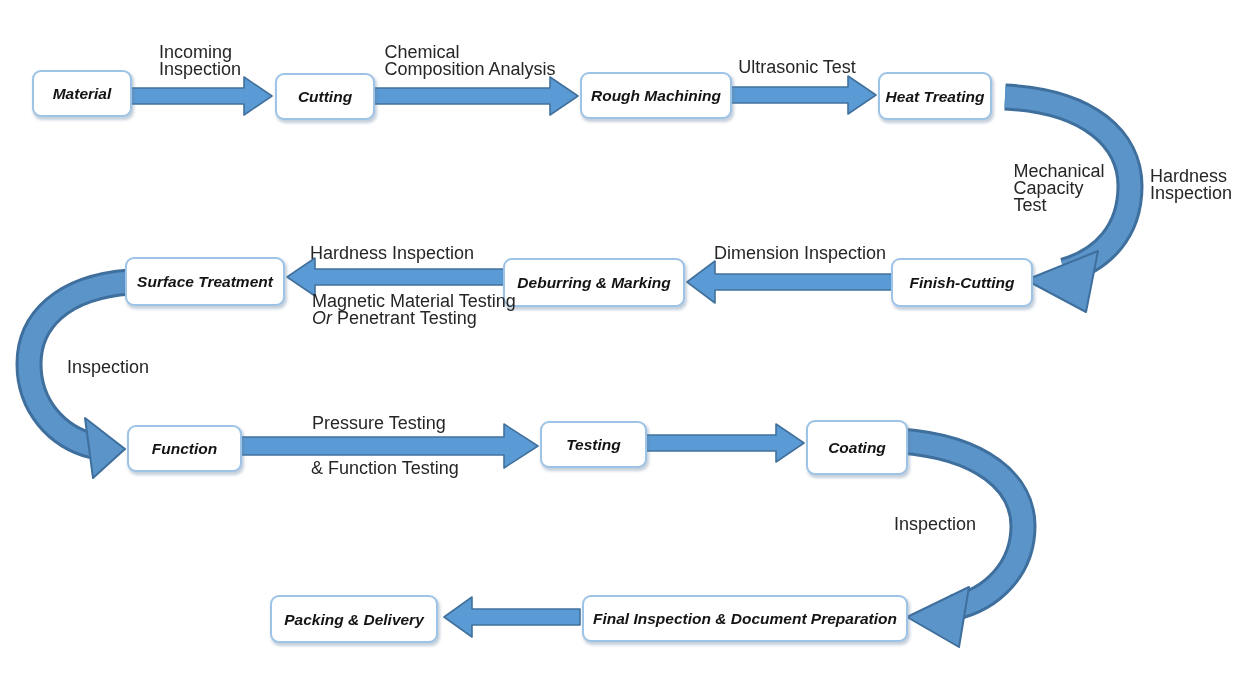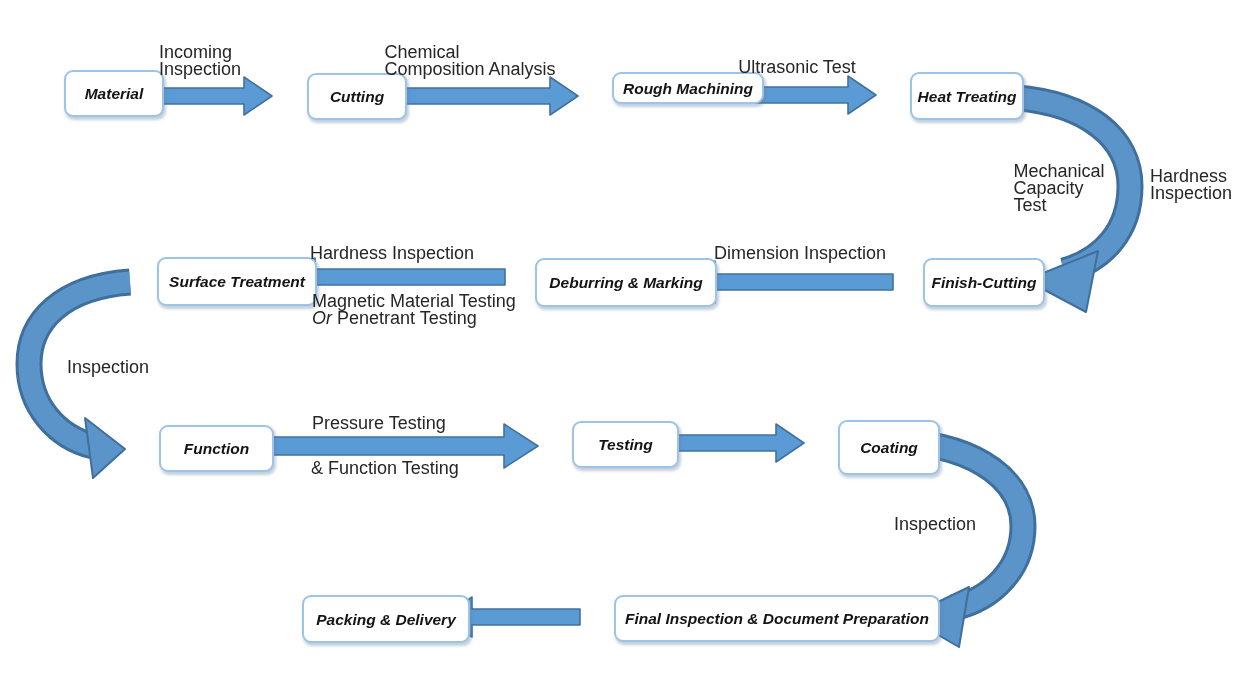--- a/index.html
+++ b/index.html
@@ -11,21 +11,21 @@
   .sarrow{fill:var(--arrow-fill,#5b9bd5);stroke:var(--arrow-outline,#41719c);stroke-width:1.6;stroke-linejoin:round;}
   .curve-outer{fill:none;stroke:var(--curve-outline,#3f6f9d);stroke-width:27;}
   .curve-inner{fill:none;stroke:var(--curve-fill,#5b94c9);stroke-width:21;}
   .curve-head{fill:var(--curve-fill,#5b94c9);stroke:var(--curve-outline,#3f6f9d);stroke-width:2;stroke-linejoin:round;}
   .node{
     position:absolute;background:var(--box-fill,#ffffff);
     border:2px solid var(--box-border,#9dc3e6);border-radius:9px;
     display:flex;align-items:center;justify-content:center;
     font-style:italic;font-weight:bold;font-size:15.5px;color:#141414;
     box-shadow:1.5px 2.5px 3px rgba(100,130,160,.38);
-    text-align:center;line-height:17px;padding:0 4px;box-sizing:border-box;margin-left:32px;
+    text-align:center;line-height:17px;padding:0 4px;box-sizing:border-box;
   }
   .lbl{
     position:absolute;font-size:18px;color:var(--text,#262626);
     white-space:pre-line;line-height:17px;
   }
   .lbl.center{transform:translateX(-50%);text-align:left;}
 </style>
 </head>
 <body>
 
@@ -54,27 +54,27 @@
     <path class="curve-inner" d="M 900 441 C 982 447 1023 483 1023 526 C 1023 568 993 599 953 608"></path>
     <polygon class="curve-head" points="907,617 969,587 959,647"></polygon>
   </svg>
 
   <div class="node" style="left:32px;top:70px;width:100px;height:47px">
       <span>Material</span>
     </div>
   <div class="node" style="left:275px;top:73px;width:100px;height:47px">
       <span>Cutting</span>
     </div>
-  <div class="node" style="left:580px;top:72px;width:152px;height:32px">
+  <div class="node" style="left:580px;top:72px;width:152px;height:47px">
       <span>Rough Machining</span>
     </div>
   <div class="node" style="left:878px;top:72px;width:114px;height:48px">
       <span>Heat Treating</span>
     </div>
-  <div class="node" style="left:891px;top:258px;width:122px;height:49px">
+  <div class="node" style="left:891px;top:258px;width:142px;height:49px">
       <span>Finish-Cutting</span>
     </div>
   <div class="node" style="left:503px;top:258px;width:182px;height:49px">
       <span>Deburring &amp; Marking</span>
     </div>
   <div class="node" style="left:125px;top:257px;width:160px;height:49px">
       <span>Surface Treatment</span>
     </div>
   <div class="node" style="left:127px;top:425px;width:115px;height:47px">
       <span>Function</span>

